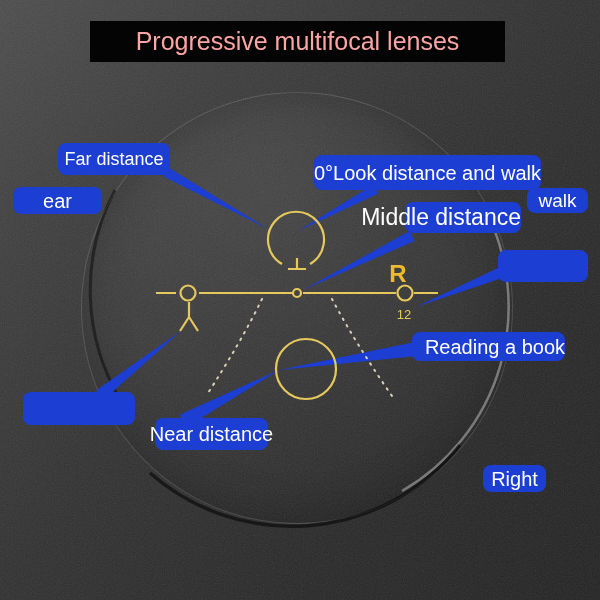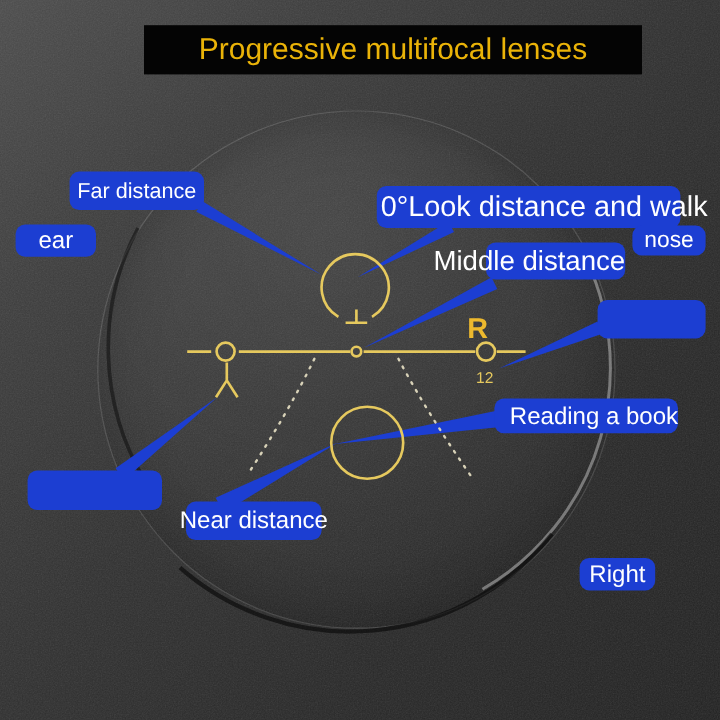--- a/index.html
+++ b/index.html
@@ -14,22 +14,22 @@
     border:1.5px solid rgba(190,190,190,0.18);
     box-shadow:inset 0 0 46px rgba(0,0,0,0.28);
   }
   svg.overlay{position:absolute;left:0;top:0;pointer-events:none;}
   .callout{
     position:absolute;background:#1c3ed2;color:#fff;border-radius:8px;
     display:flex;align-items:center;justify-content:center;
     line-height:1;white-space:nowrap;
   }
   .titlebar{
-    position:absolute;background:#040404;color:#eab308;border-radius:0;
-    display:flex;align-items:center;justify-content:center;white-space:nowrap;margin-left:30px;
+    position:absolute;background:#040404;color:#fca5a5;border-radius:0;
+    display:flex;align-items:center;justify-content:center;white-space:nowrap;
   }
   .overflow-left{justify-content:flex-end;padding-left:6px;overflow:visible;}
   .yellow{stroke:#e6c95e;fill:none;stroke-width:2.2;}
   .dashedline{stroke:#d8d2b8;fill:none;stroke-width:2;stroke-dasharray:1.5 6;stroke-linecap:round;}
   .arrow{fill:#1c3ed2;}
   text.side{fill:#edb92e;font-family:"Liberation Sans",sans-serif;font-weight:bold;font-size:24px;text-anchor:middle;}
   text.num{fill:#e6c95e;font-family:"Liberation Sans",sans-serif;font-size:13px;text-anchor:middle;}
 </style>
 </head>
 <body>
@@ -81,30 +81,30 @@
   </svg>
 
   <div class="titlebar" style="left:90px;top:21px;width:415px;height:41px;font-size:25px;">
     <span>Progressive multifocal lenses</span>
   </div>
 
   <div class="callout" style="left:58px;top:143px;width:112px;height:32px;font-size:18px;">
     <span>Far distance</span>
   </div>
 
-  <div class="callout" style="left:13px;top:187px;width:67px;height:27px;font-size:20px;">
+  <div class="callout" style="left:13px;top:187px;width:89px;height:27px;font-size:20px;">
     <span>ear</span>
   </div>
 
-  <div class="callout" style="left:314px;top:155px;width:227px;height:35px;font-size:24px;padding-left:26px;">
+  <div class="callout" style="left:314px;top:155px;width:227px;height:35px;font-size:20px;">
     <span>0°Look distance and walk</span>
   </div>
 
   <div class="callout" style="left:527px;top:188px;width:61px;height:25px;font-size:19px;">
-    <span>nose</span>
+    <span>walk</span>
   </div>
 
   <div class="callout overflow-left" style="left:405px;top:202px;width:110px;height:31px;font-size:23px;">
     <span>Middle distance</span>
   </div>
 
   <div class="callout" style="left:498px;top:250px;width:90px;height:32px;">
     <span></span>
   </div>
 

